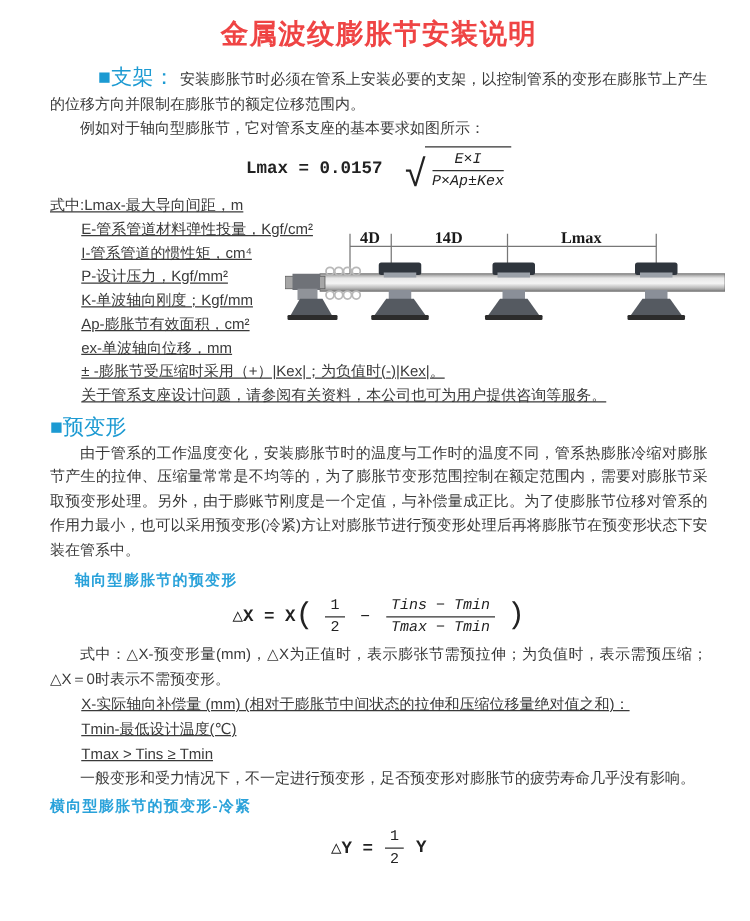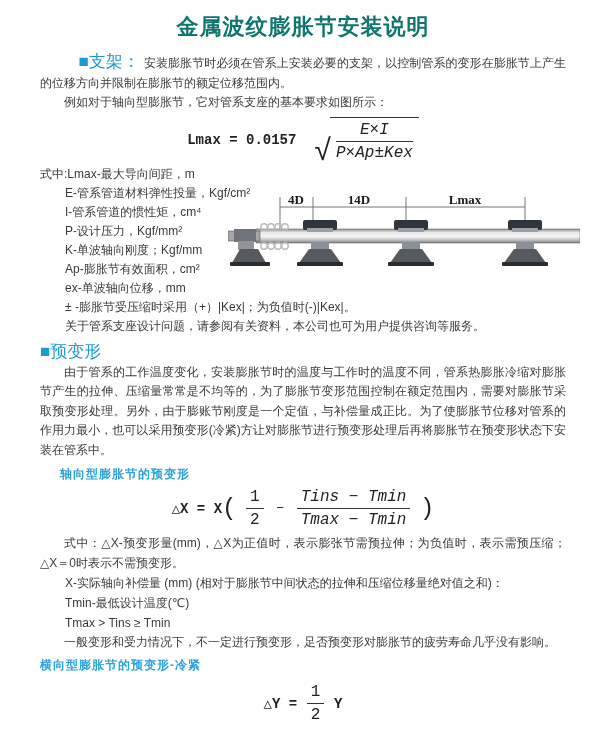--- a/index.html
+++ b/index.html
@@ -6,53 +6,53 @@
   * { margin:0; padding:0; box-sizing:border-box; }
   html,body { background:#fff; }
   .page {
     position:relative; width:600px; height:737px; margin:0 auto;
     background:#ffffff; overflow:hidden;
     font-family:"Liberation Sans","DejaVu Sans",sans-serif;
     color:#333;
   }
   .inner { padding:12px 34px 0 40px; }
   .doc-title {
-    text-align:center; font-size:22px; font-weight:bold; color:#0f766e;
+    text-align:center; font-size:22px; font-weight:bold; color:#ef4444;
     letter-spacing:1px; margin-bottom:10px;
   }
   .txt { font-size:12px; line-height:19.5px; text-align:justify; color:#3a3a3a; }
   .indent { text-indent:2em; }
   .sec-head { font-size:17px; font-weight:normal; color:var(--accent); }
   .sec-head .sq { font-size:17px; }
   .inline-head { display:inline; margin-right:4px; }
   .sub-head { font-size:12px; font-weight:bold; color:#2aa2da; letter-spacing:1px; }
   .sub-head.axial { margin:6px 0 2px 20px; }
   .sub-head.lateral { margin:4px 0 2px 0; }
 
   
   .formula-row { text-align:center; font-family:Liberation Mono, monospace; color:#222; }
   .f1 { margin:4px 0 2px 0; }
   .f-lhs { font-weight:bold; font-size:14px; vertical-align:middle; }
   .sqrt { display:inline-flex; align-items:flex-end; vertical-align:middle; margin-left:6px; }
   .sqrt-sign { font-size:30px; line-height:0.9; font-weight:400; transform:translate(2px,3px); }
   .sqrt-content { border-top:1.3px solid #333; padding:2px 6px 0 6px; }
-  .frac { display:inline-flex; flex-direction:column; text-align:center; vertical-align:middle; font-size:16px; line-height:1.25; }
+  .frac { display:inline-flex; flex-direction:column; text-align:center; vertical-align:middle; font-size:12px; line-height:1.25; }
   .frac .num { border-bottom:1px solid #333; padding:0 4px 1px 4px; display:block; }
   .frac .den { padding-top:1px; display:block; }
   .it { font-style:italic; }
   .f2 { margin:4px 0 4px 0; }
   .f2 .f-lhs2 { font-weight:bold; font-size:14px; vertical-align:middle; }
   .paren { font-size:24px; font-weight:400; vertical-align:middle; line-height:1; }
   .f-op { font-size:13px; vertical-align:middle; padding:0 3px; }
   .f3 { margin:8px 0 6px 0; }
   .f3 .f-var { font-weight:bold; font-size:14px; vertical-align:middle; }
 
   
   .symbol-block { position:relative; }
-  .symbol-line { font-size:12px; line-height:19px; white-space:nowrap; color:#3a3a3a; }
+  .symbol-line { font-size:12px; line-height:19px; white-space:nowrap; color:#3a3a3a;text-decoration:underline; }
   .symbol-line.ind { padding-left:25px; }
   .diagram {
     position:absolute; top:26px; right:-14px; width:352px; height:96px;
   }
   .list5 .symbol-line { line-height:20px; }
 </style>
 </head>
 <body>
 
 <div class="page">

